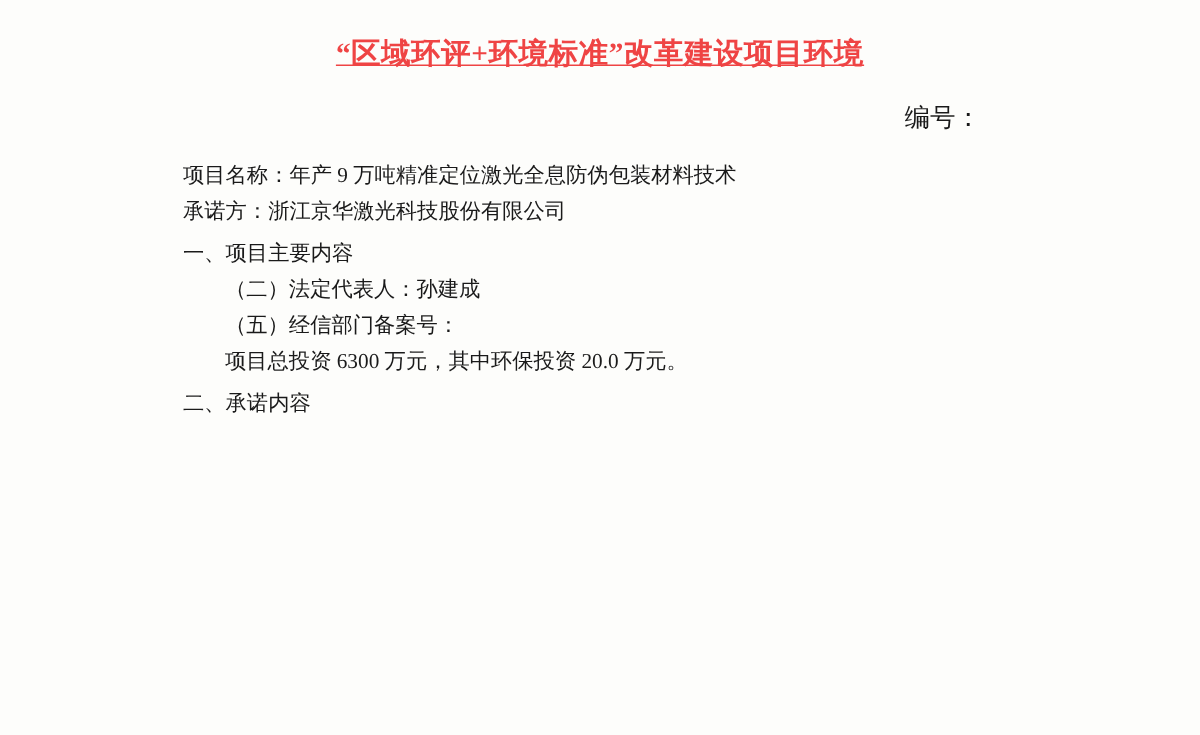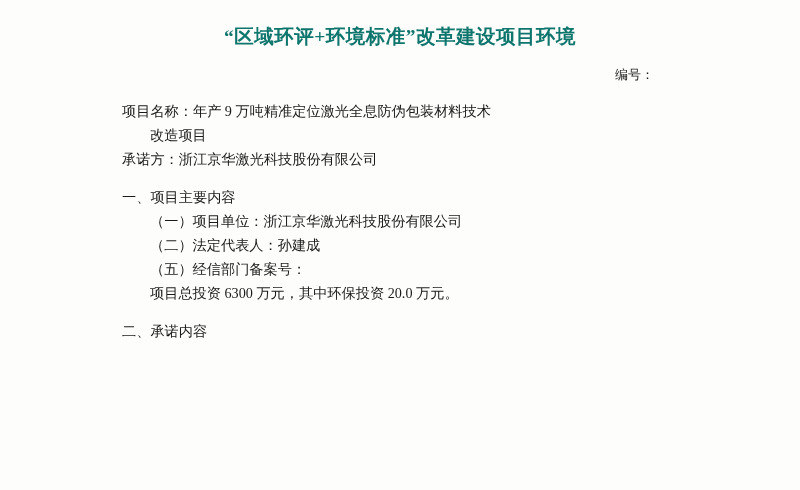--- a/index.html
+++ b/index.html
@@ -25,46 +25,47 @@
   .title-block {
     text-align: center;
     margin-top: 8px;
     margin-bottom: 14px;
   }
   .title-line {
     font-size: 19.5px;
     font-weight: bold;
     letter-spacing: 0.5px;
     line-height: 1.5;
-    color: #0f766e;
+    color: #ef4444;
     font-family: "Liberation Serif", "DejaVu Serif", serif;
+    text-decoration: underline;
   }
   .code-line {
     text-align: right;
-    font-size: 13px;
+    font-size: 17px;
     margin: 10px 84px 0 0;
     line-height: 1.6;
   }
   .body-block {
     margin-top: 14px;
     padding-left: 60px;
     padding-right: 44px;
   }
   .para {
     font-size: 14.2px;
     line-height: 1.62;
     text-align: justify;
     margin: 0 0 1px 0;
     text-indent: 0;
   }
   .para.sub {
     padding-left: 28px;
   }
   .para.sec {
-    margin-top: 15px;
+    margin-top: 5px;
     font-weight: normal;
   }
   .para.block {
     padding-left: 28px;
     text-indent: 0;
   }
   .para.flow {
     text-indent: 0;
   }
   .bottom-cut {
@@ -85,30 +86,28 @@
     <div class="title-line">“区域环评+环境标准”改革建设项目环境</div>
   </div>
 
   <div class="code-line">编号：</div>
 
   <div class="body-block">
 
     <div class="para flow">
       <span>项目名称：</span><span>年产 9 万吨精准定位激光全息防伪包装材料技术</span>
     </div>
-    <div class="para block">改造项目</div>
 
 
     <div class="para flow">
       <span>承诺方：</span><span>浙江京华激光科技股份有限公司</span>
     </div>
 
     <div class="para sec">一、项目主要内容</div>
 
-    <div class="para sub">（一）项目单位：浙江京华激光科技股份有限公司</div>
     <div class="para sub">（二）法定代表人：孙建成</div>
     <div class="para sub">（五）经信部门备案号：</div>
     <div class="para sub">项目总投资 6300 万元，其中环保投资 20.0 万元。</div>
 
     <div class="para sec">二、承诺内容</div>
 
   </div>
 
   <div class="bottom-cut"></div>
 </div>

